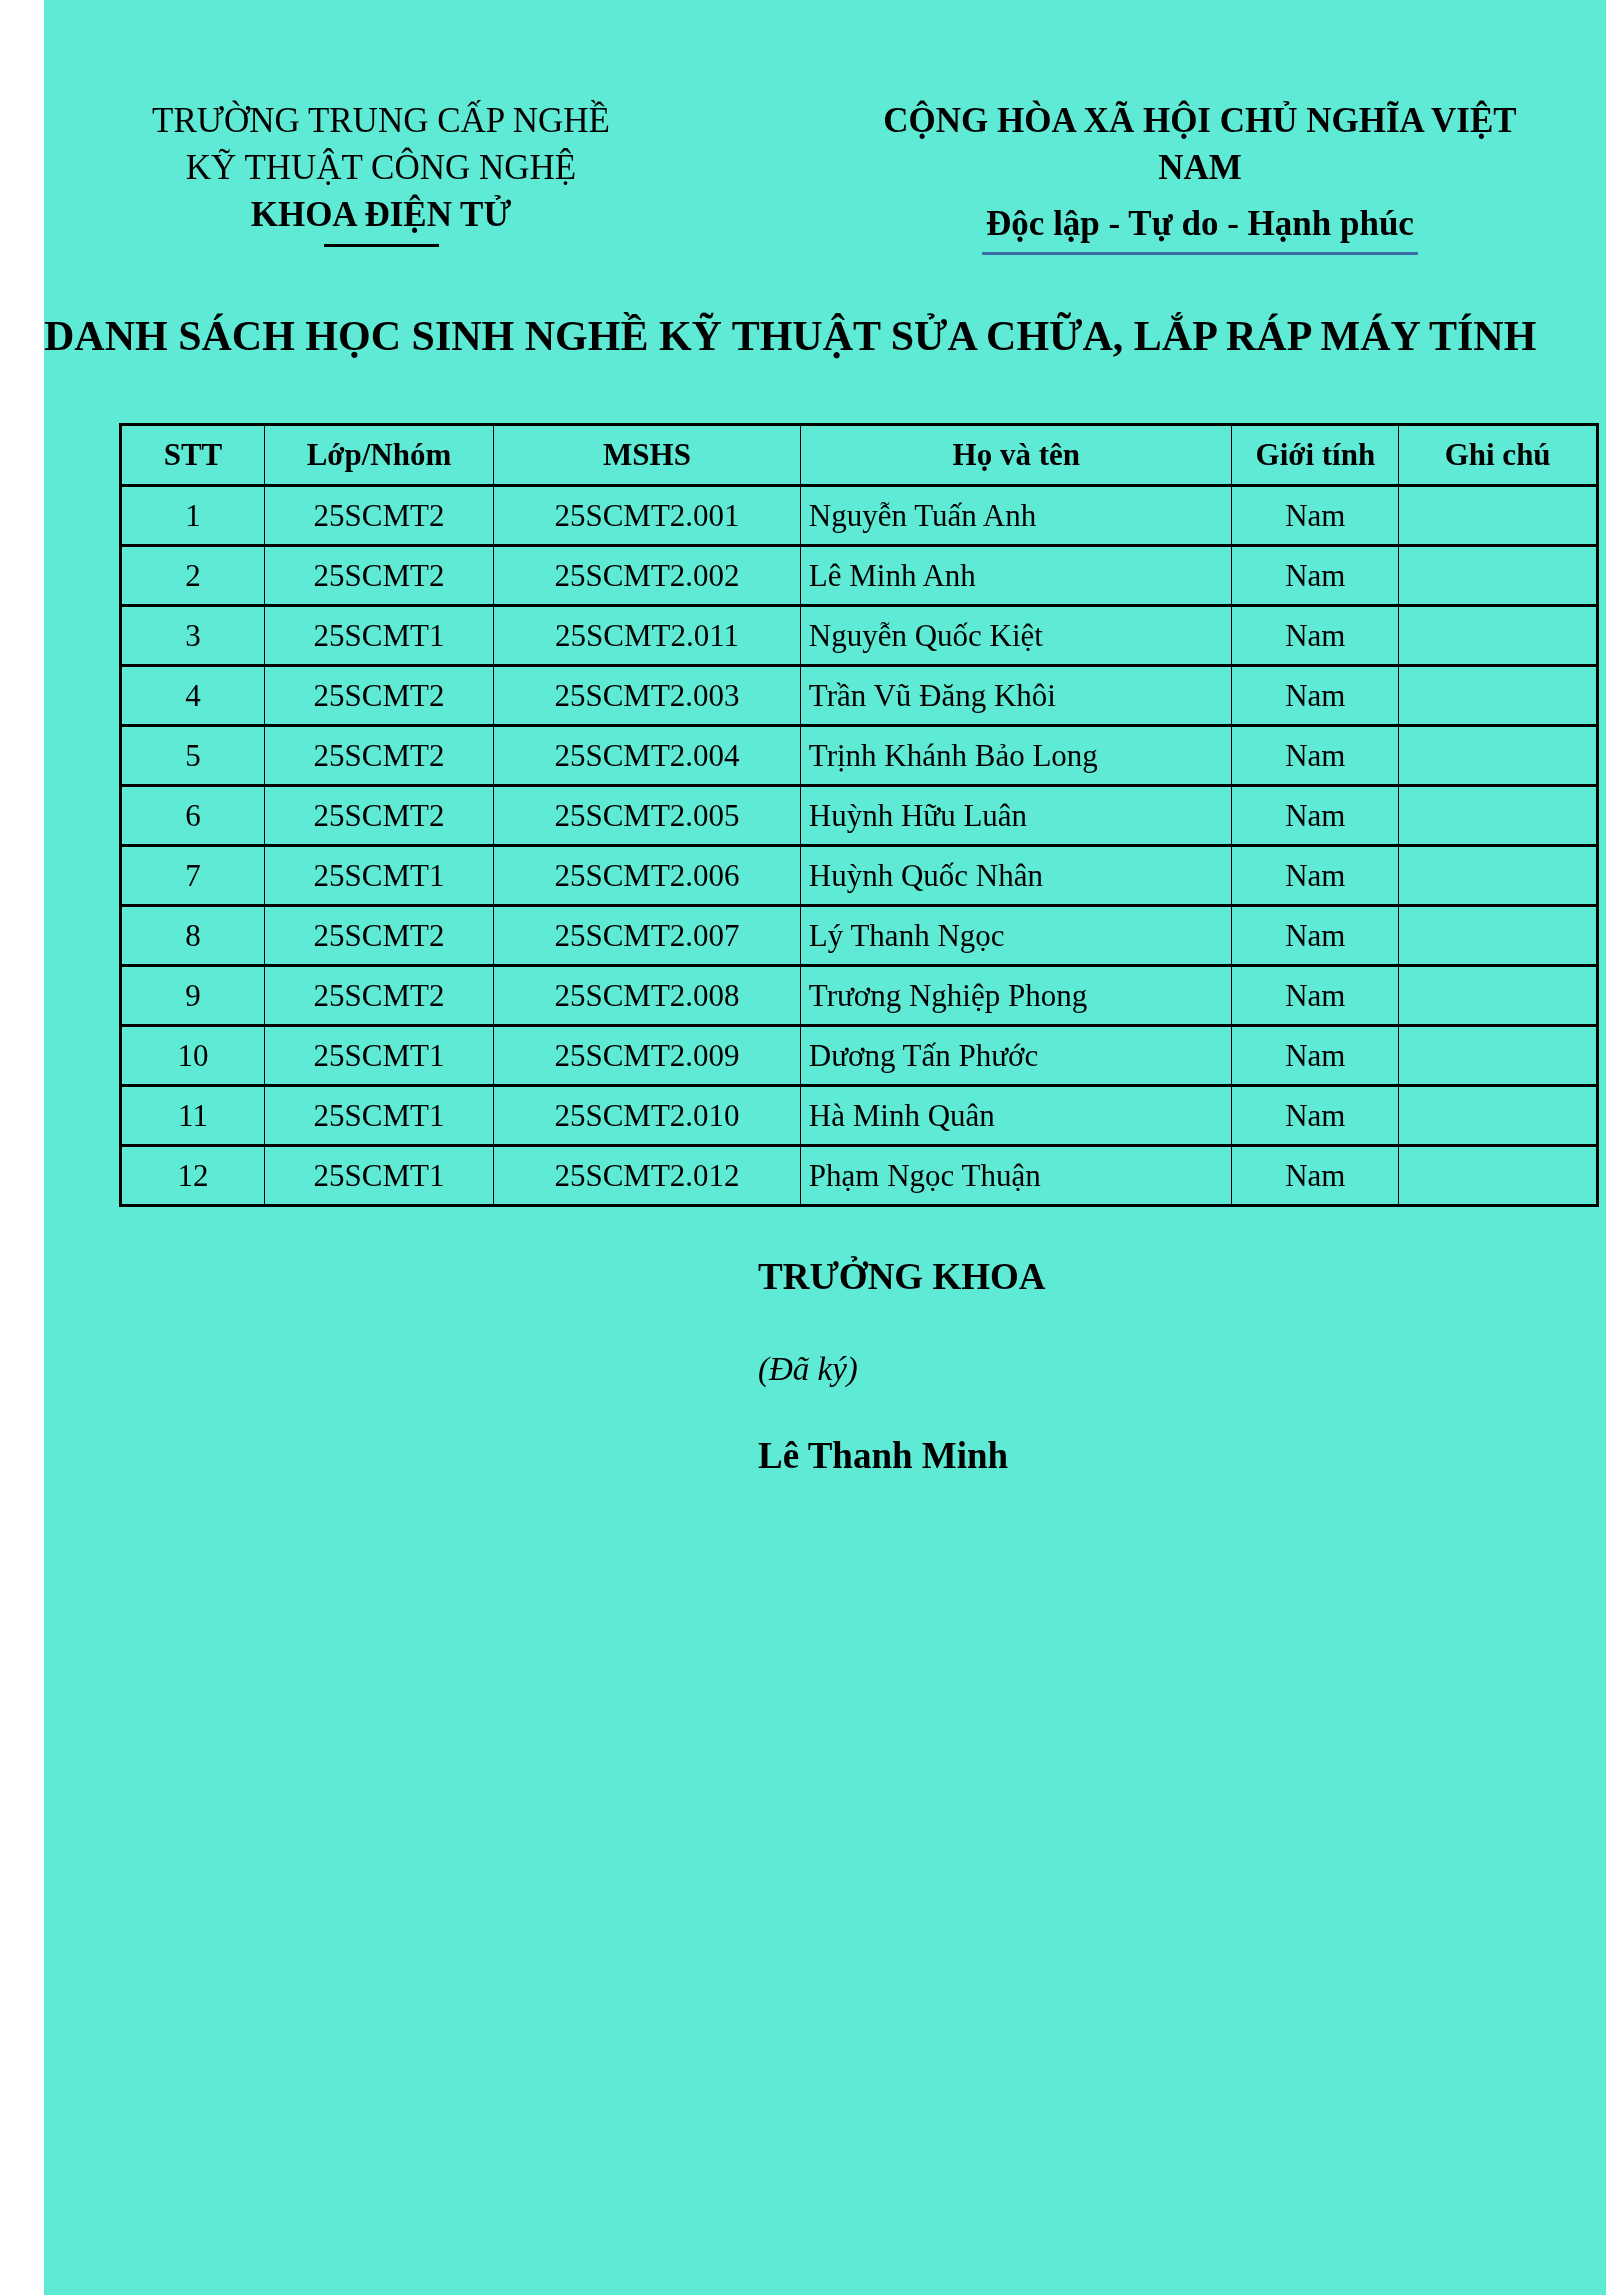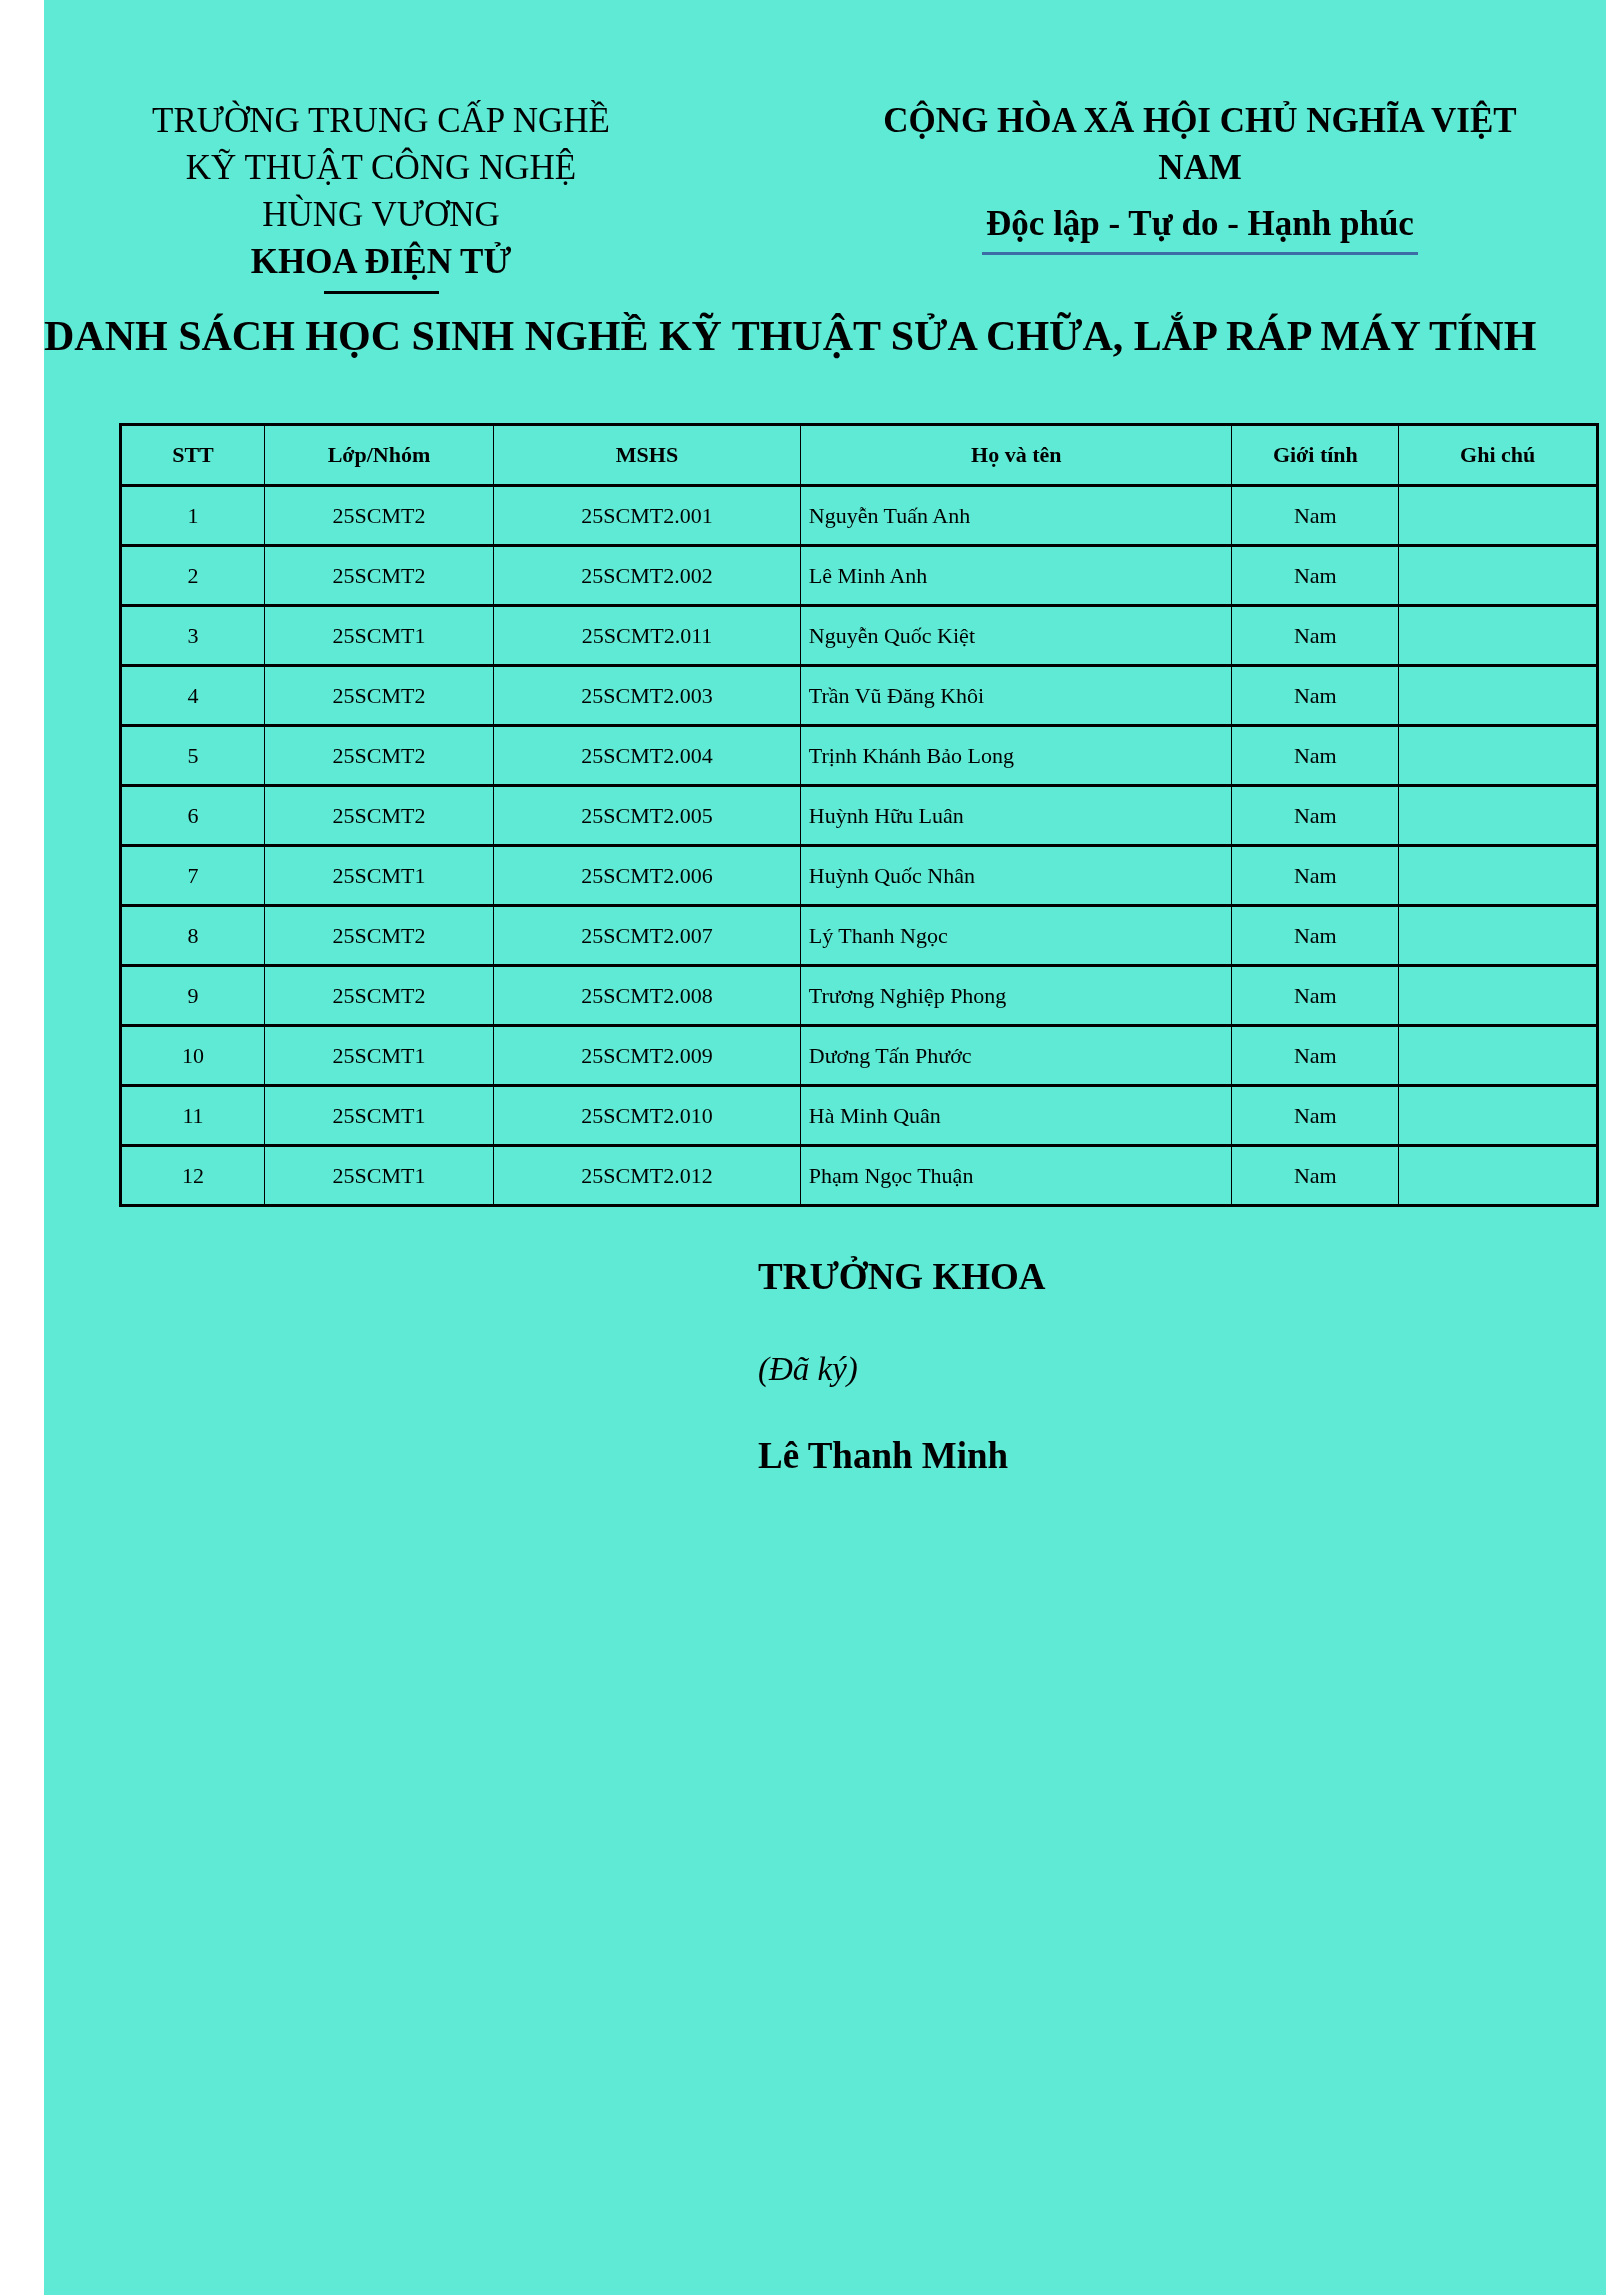--- a/index.html
+++ b/index.html
@@ -64,21 +64,21 @@
   }
 
   
   .list-table {
     position: absolute;
     top: 423px;
     left: 75px;
     width: 1480px;
     border-collapse: collapse;
     table-layout: fixed;
-    font-size: 22px;
+    font-size: 31px;
   }
   .list-table, .list-table th, .list-table td {
     border: 1.9px solid #000000;
   }
   .list-table { border-width: 3.8px; }
   .list-table th, .list-table td {
     border-top-width: 3.2px;
     border-bottom-width: 3.2px;
     padding: 0;
     text-align: center;
@@ -127,21 +127,20 @@
   }
 </style>
 </head>
 <body>
 
 <div class="page">
 
   <div class="org-block">
     <div class="org-line">TRƯỜNG TRUNG CẤP NGHỀ</div>
     <div class="org-line">KỸ THUẬT CÔNG NGHỆ</div>
-    <div class="org-line">HÙNG VƯƠNG</div>
     <div class="dept-line">KHOA ĐIỆN TỬ</div>
     <div class="dept-underline"></div>
   </div>
 
   <div class="national-block">
     <div>CỘNG HÒA XÃ HỘI CHỦ NGHĨA VIỆT NAM</div>
     <div class="motto-line">
       <span class="motto-underline-wrap">Độc lập - Tự do - Hạnh phúc</span>
     </div>
   </div>

